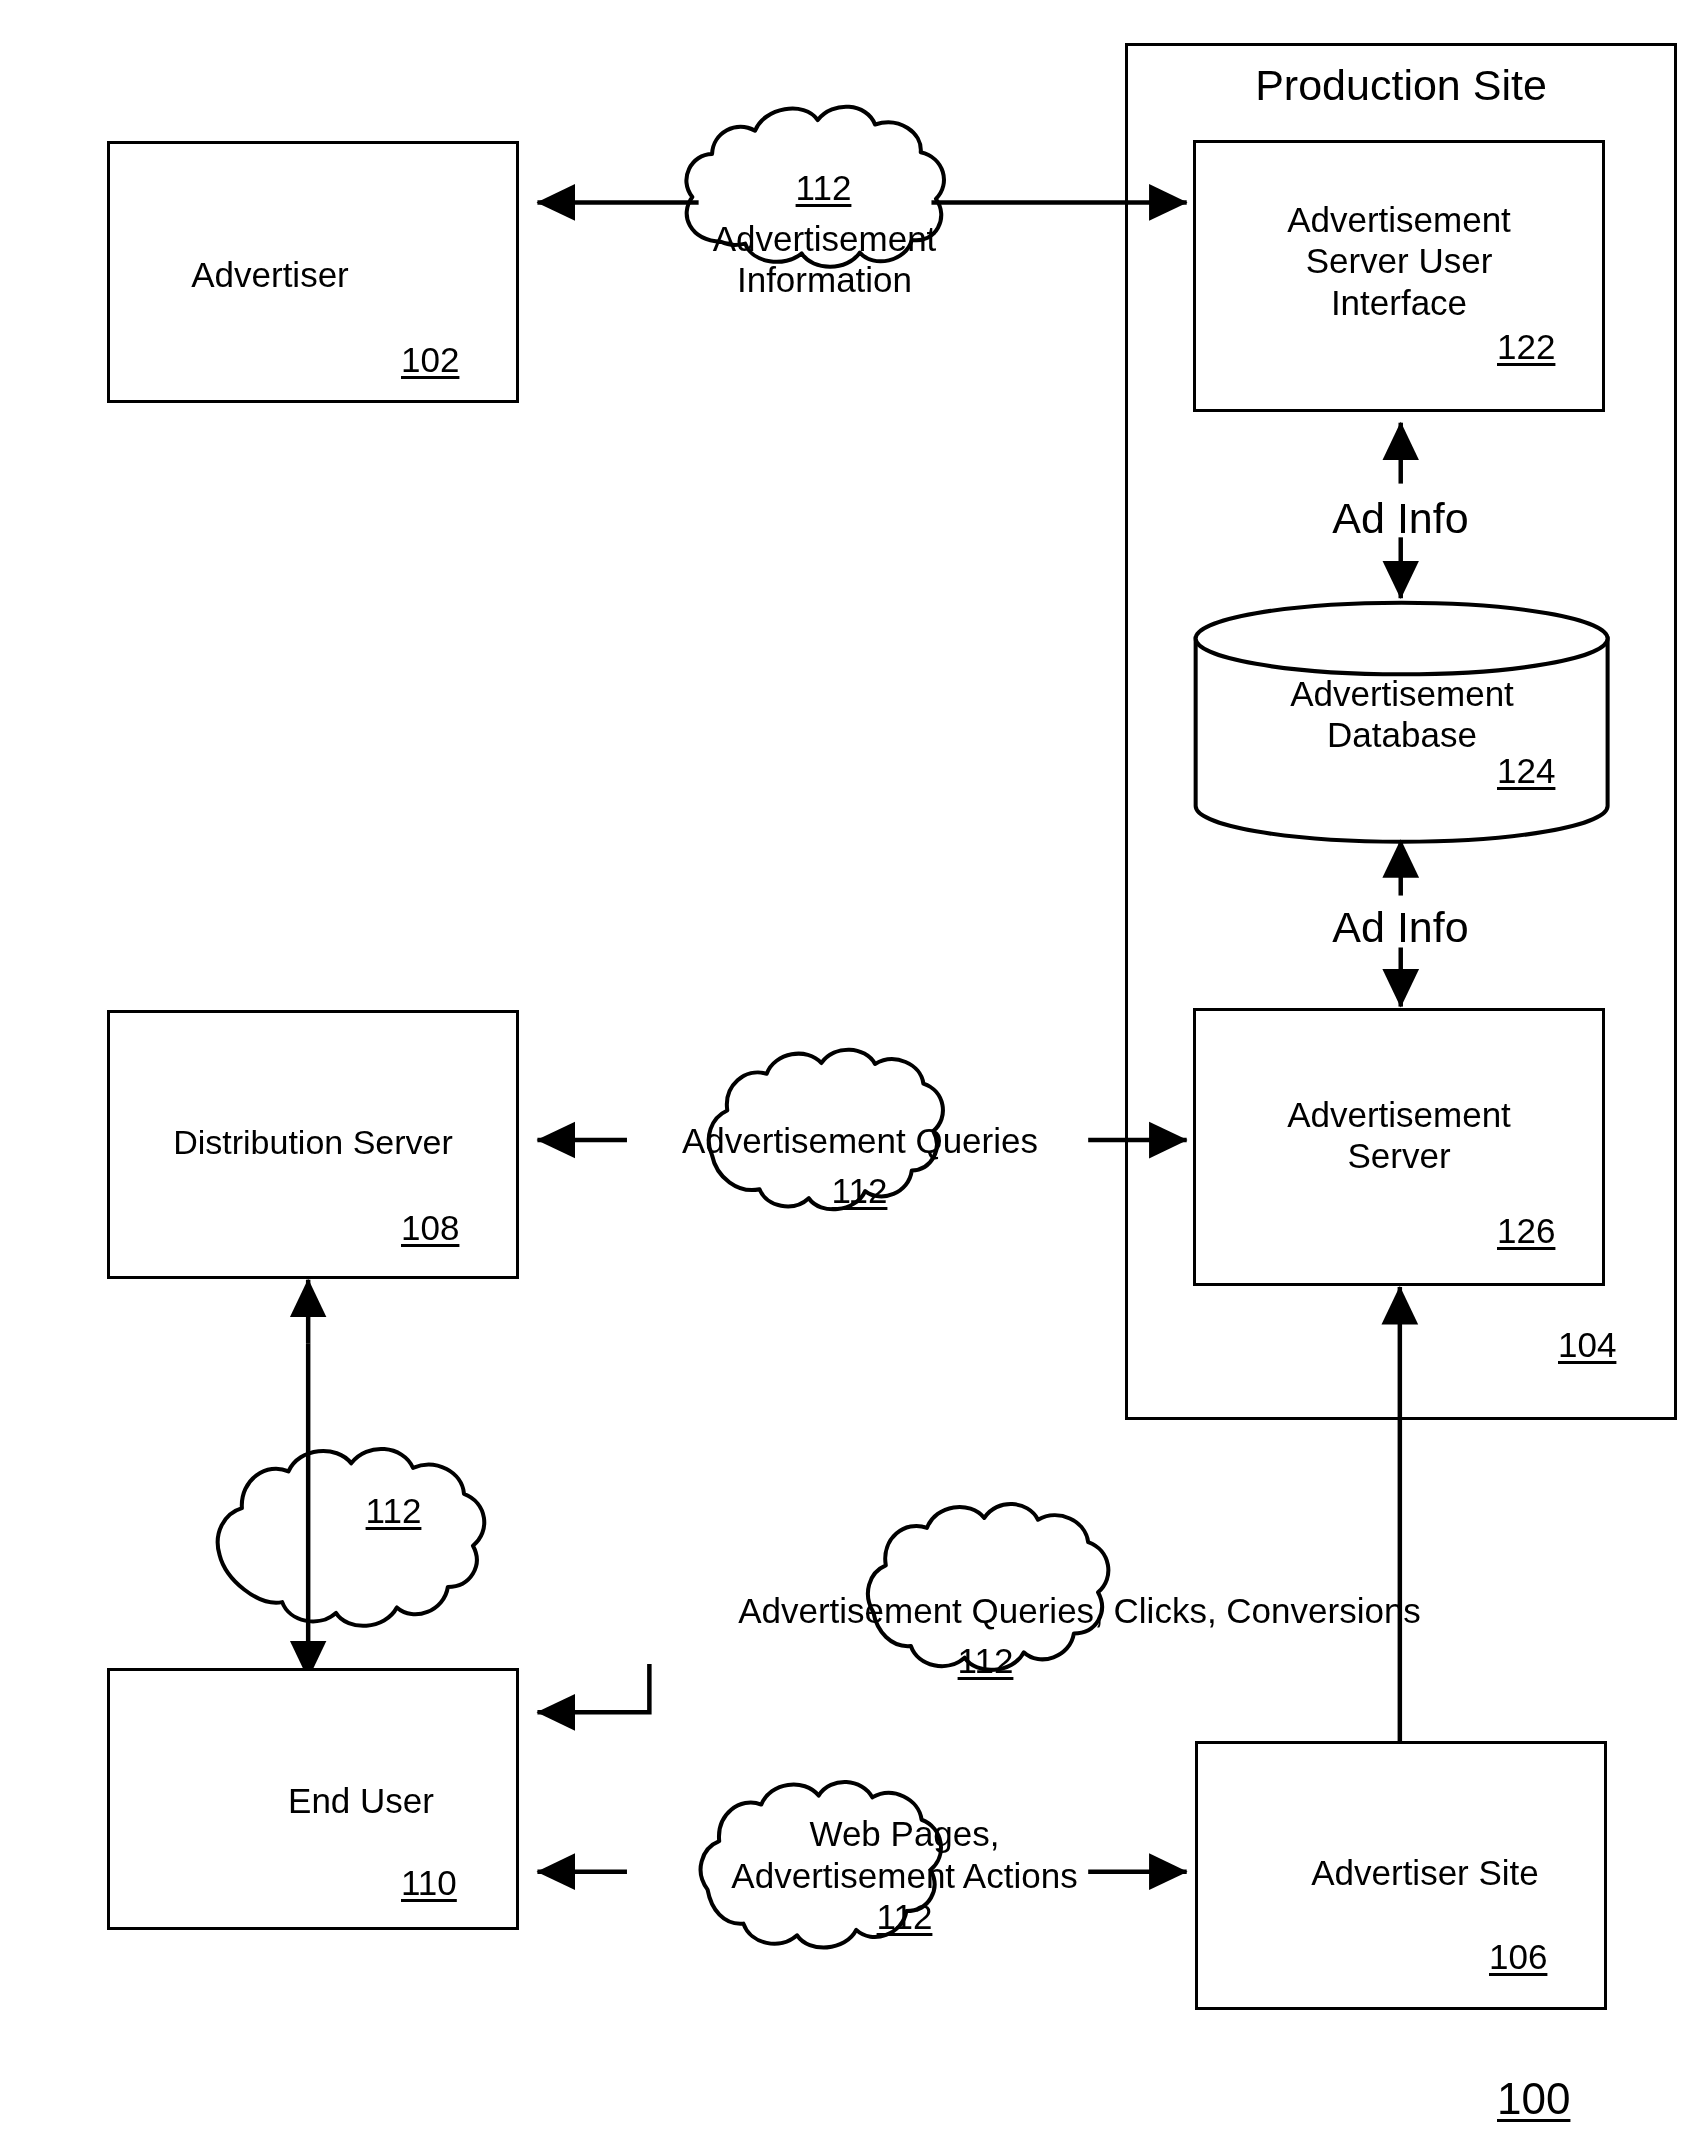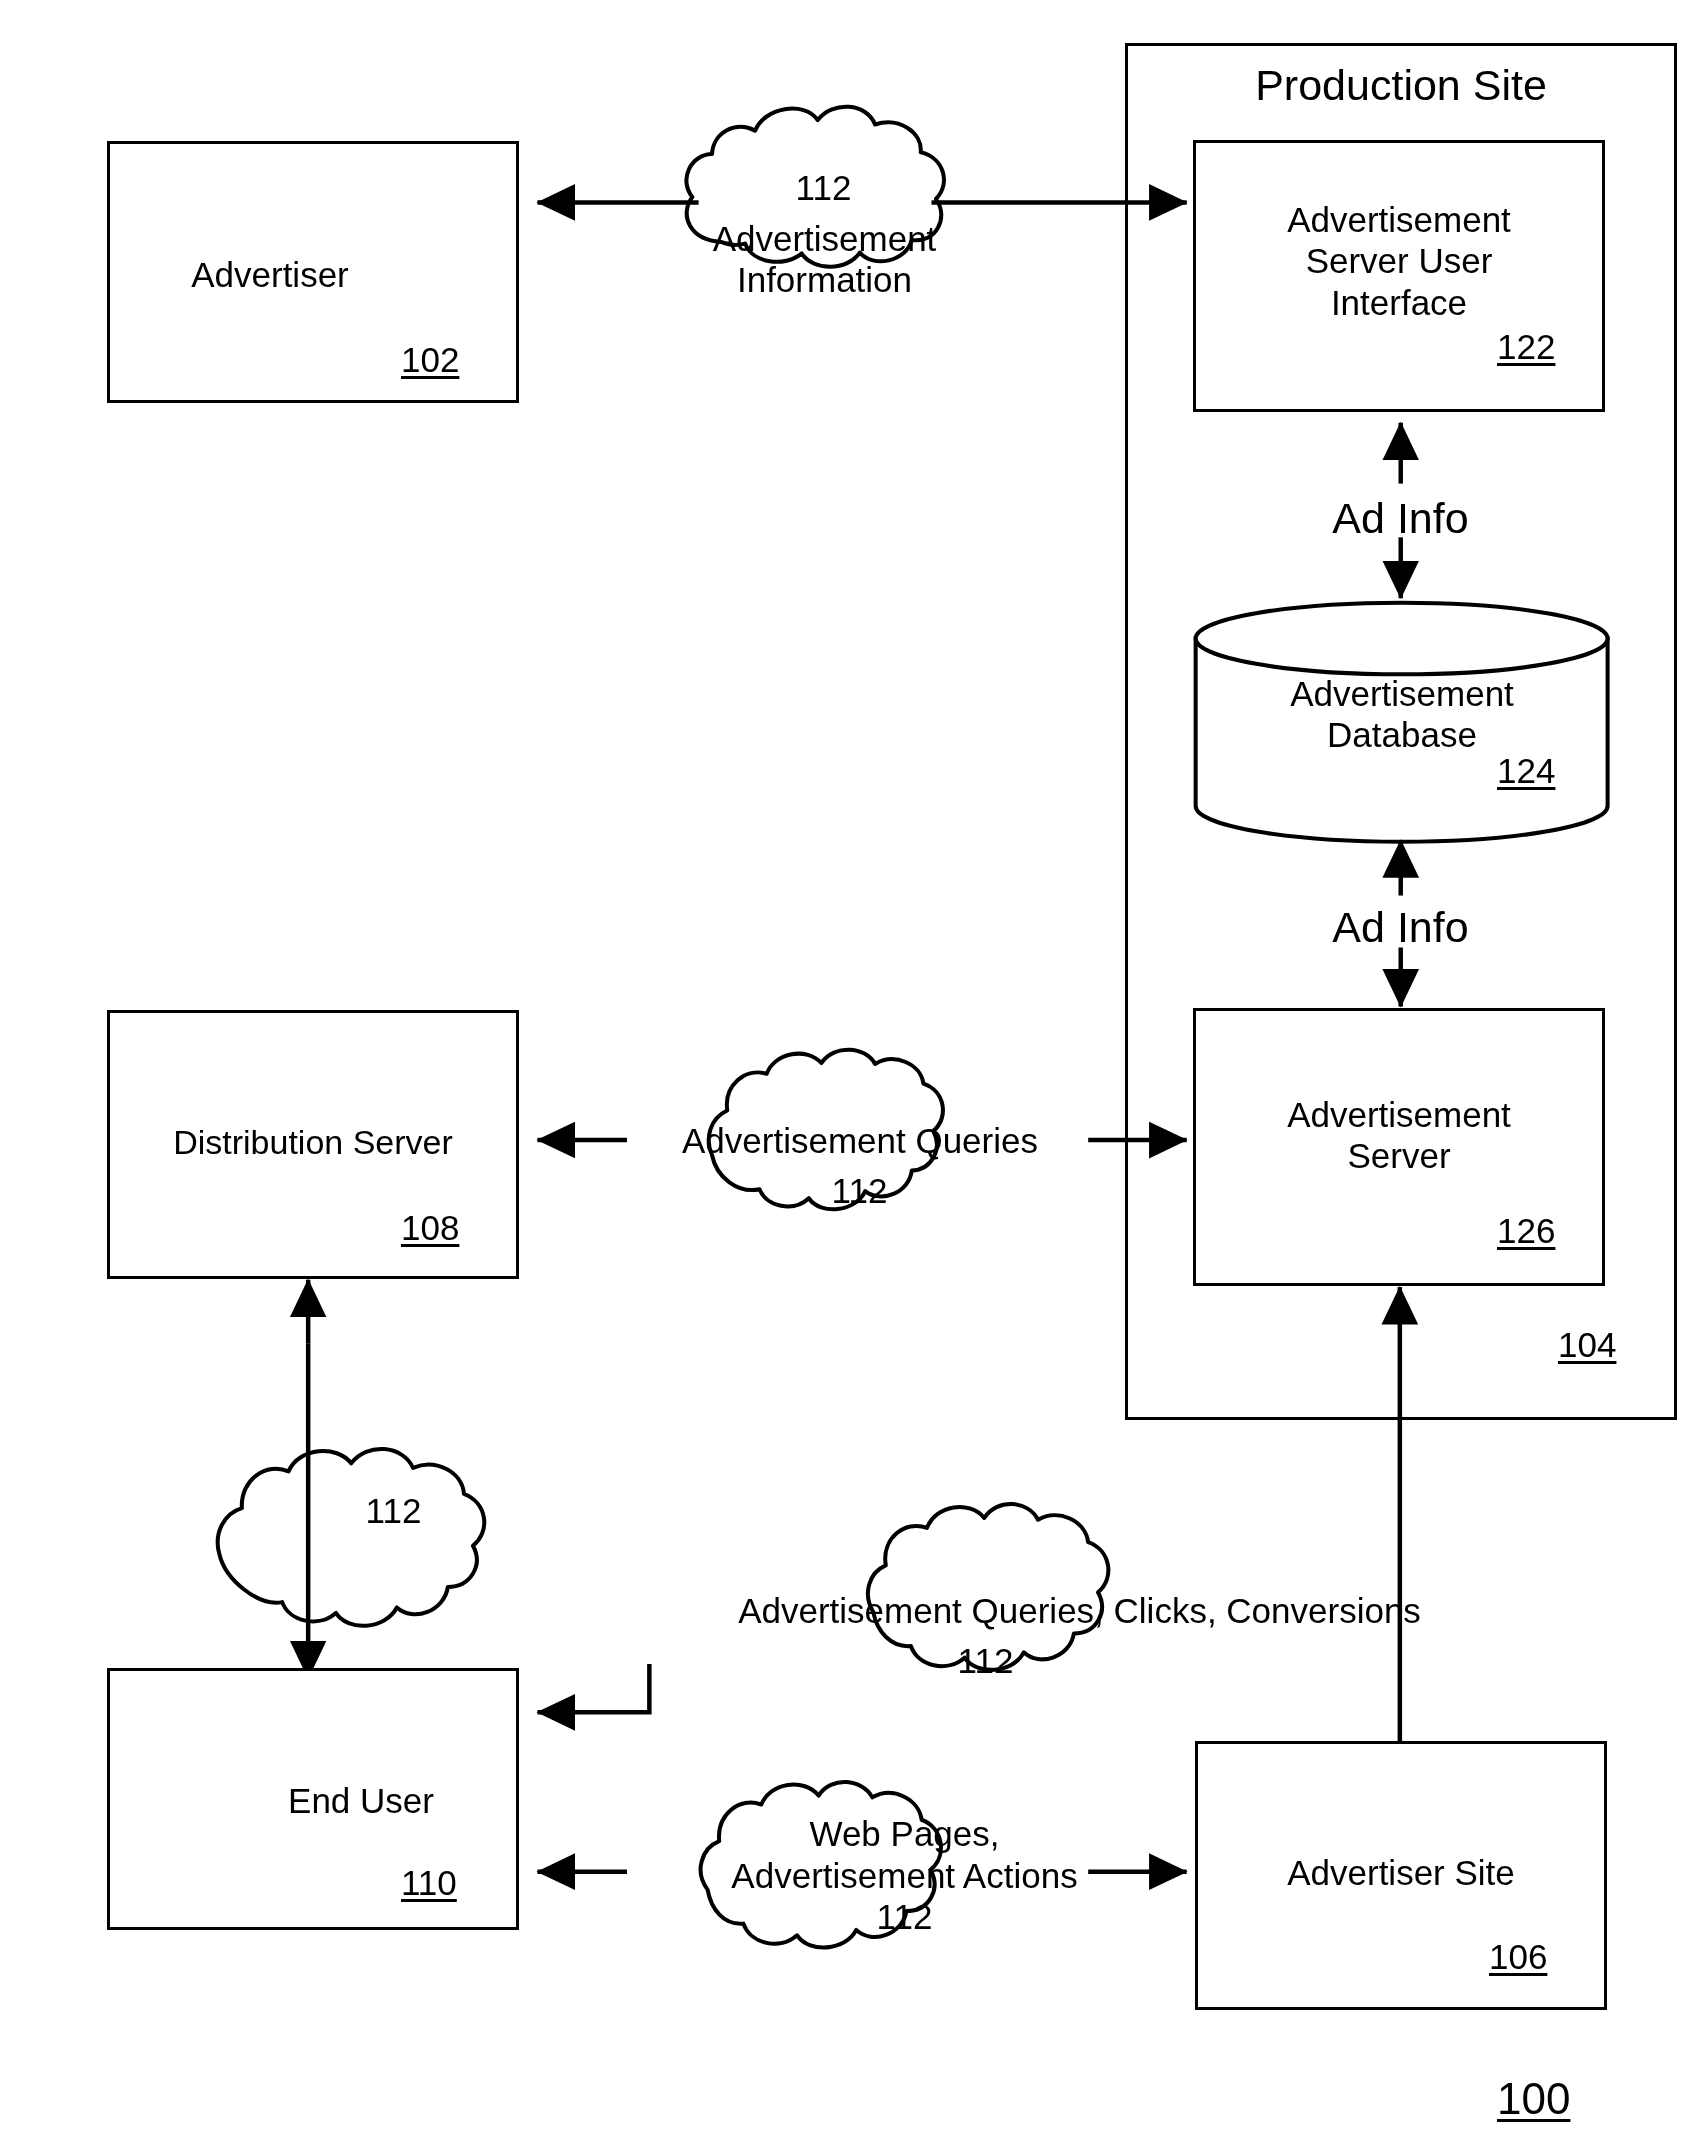--- a/index.html
+++ b/index.html
@@ -67,20 +67,21 @@
     position: absolute;
     font-size: 35px;
     line-height: 1.13;
     text-align: center;
     color: #000;
     white-space: nowrap;
   }
   .cloud-ref {
     position: absolute;
     font-size: 35px;
+    text-decoration: underline;
     text-underline-offset: 3.6px;
     text-decoration-thickness: 2.7px;
     color: #000;
     text-align: center;
     white-space: nowrap;
   }
   .fig-num {
     position: absolute;
     font-size: 44px;
     text-decoration: underline;
@@ -255,21 +256,21 @@
 
   <div class="box" style="left:107px; top:1010px; width:412px; height:269px;"></div>
   <div class="node-label" style="left:107px; top:1122px; width:412px; font-size:34px;">Distribution Server</div>
   <div class="ref-num" style="left:401px; top:1208px;">108</div>
 
   <div class="box" style="left:107px; top:1668px; width:412px; height:262px;"></div>
   <div class="node-label" style="left:107px; top:1780px; width:412px;padding-left:48px;">End User</div>
   <div class="ref-num" style="left:401px; top:1863px;">110</div>
 
   <div class="box" style="left:1195px; top:1741px; width:412px; height:269px;"></div>
-  <div class="node-label" style="left:1195px; top:1852px; width:412px;">Advertiser Site</div>
+  <div class="node-label" style="left:1195px; top:1852px; width:412px;padding-left:24px;">Advertiser Site</div>
   <div class="ref-num" style="left:1489px; top:1937px;">106</div>
 
   <div class="cloud-ref" style="left:725px; top:168px; width:197px;">112</div>
   <div class="cloud-text" style="left:681px; top:219px; width:287px;">Advertisement</div>
   <div class="cloud-text" style="left:681px; top:260px; width:287px;">Information</div>
 
   <div class="cloud-text" style="left:609px; top:1121px; width:502px;">Advertisement Queries</div>
   <div class="cloud-ref" style="left:770px; top:1171px; width:179px;">112</div>
 
   <div class="cloud-ref" style="left:304px; top:1491px; width:179px;">112</div>

